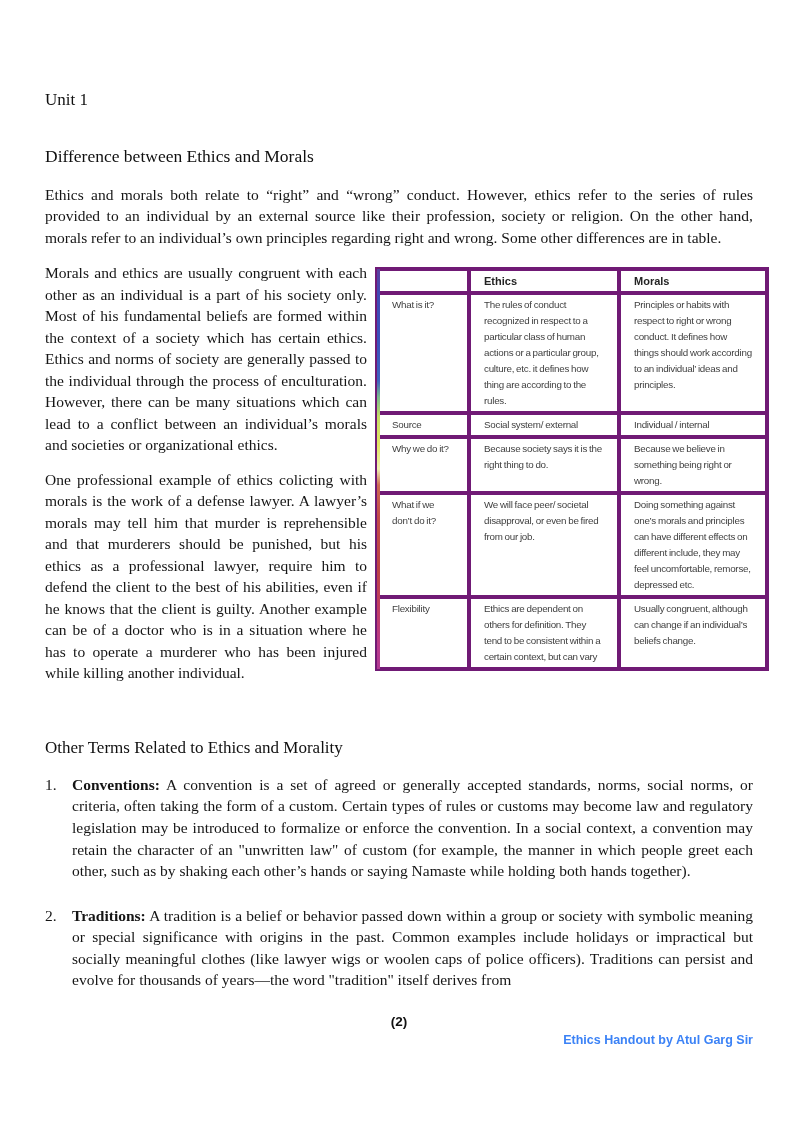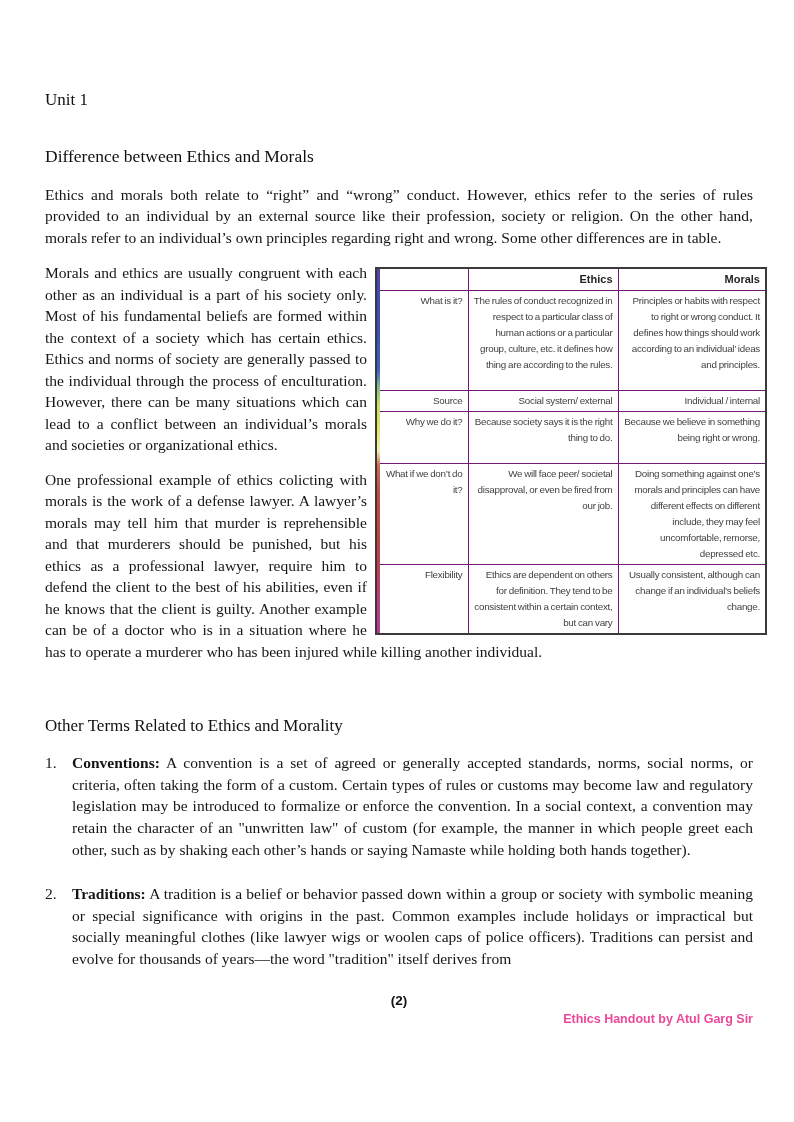--- a/index.html
+++ b/index.html
@@ -19,21 +19,21 @@
   .wrap-section { margin-top:14px; font-size:15.5px; line-height:21.5px; }
   .wrap-section::after { content:""; display:block; clear:both; }
   .table-float { float:right; width:378px; margin:5px 0 0 8px; position:relative; }
   .cmp-table {
     width:378px; border-collapse:collapse; table-layout:fixed;
     font-family:"Liberation Sans","DejaVu Sans",sans-serif;
     font-size:9.8px; line-height:16px; color:#3f3f3f;
     letter-spacing:-0.25px; word-spacing:-0.5px;
     border:2px solid #3a3a3a; background:#ffffff;
   }
-  .cmp-table th, .cmp-table td { border:1px solid #701a75; vertical-align:top; padding:2px 5px; text-align:right; font-weight:400; }
+  .cmp-table th, .cmp-table td { border:4px solid #701a75; vertical-align:top; padding:2px 13px; text-align:left; font-weight:400; }
   .cmp-table thead th { font-size:11px; font-weight:700; color:#242424; letter-spacing:0; word-spacing:0; height:22px; }
   .col1 { width:92px; } .col2 { width:150px; } .col3 { width:148px; }
   tr.r0 { height:100px; } tr.r1 { height:20px; } tr.r2 { height:52px; } tr.r3 { height:100px; } tr.r4 { height:68px; }
   .rainbow-strip {
     position:absolute; left:2px; top:2px; bottom:2px; width:3px; z-index:2;
     background:linear-gradient(180deg,
       #5b3f9e 0%, #4149b4 6%, #3a50bc 18%, #3f63c0 28%,
       #79b98d 32%, #c6dc67 37%, #e3e565 44%, #eff0b0 50%,
       #cc6a52 54%, #c24a48 62%, #bc4343 75%, #c03d62 85%,
       #b93b8d 95%, #b03a93 100%);
@@ -45,21 +45,21 @@
   .term-item { display:flex; margin-bottom:23px; font-size:15.5px; line-height:21.6px; }
   .term-num { width:27px; flex:none; }
   .term-body { flex:1; text-align:justify; }
   .term-label { font-weight:700; }
   .footer-pagenum {
     margin-top:17px; text-align:center; font-weight:700; font-size:13.5px;
     font-family:"Liberation Sans","DejaVu Sans",sans-serif; color:#111;
   }
   .footer-credit {
     margin-top:4px; text-align:right; font-weight:700; font-size:12.5px;
-    font-family:"Liberation Sans","DejaVu Sans",sans-serif; color:#ec4899;
+    font-family:"Liberation Sans","DejaVu Sans",sans-serif; color:#3b82f6;
   }
 </style>
 </head>
 <body>
 
 <div class="page">
 
   <h1 class="heading">Unit 1</h1>
 
   <h2 class="heading main-heading">Difference between Ethics and Morals</h2>
@@ -95,21 +95,21 @@
             <td>Because we believe in something being right or wrong.</td>
           </tr>
           <tr class="r3">
             <td>What if we don’t do it?</td>
             <td>We will face peer/ societal disapproval, or even be fired from our job.</td>
             <td>Doing something against one’s morals and principles can have different effects on different include, they may feel uncomfortable, remorse, depressed etc.</td>
           </tr>
           <tr class="r4">
             <td>Flexibility</td>
             <td>Ethics are dependent on others for definition. They tend to be consistent within a certain context, but can vary</td>
-            <td>Usually consistent, although can change if an individual’s beliefs change.</td>
+            <td>Usually congruent, although can change if an individual’s beliefs change.</td>
           </tr>
         </tbody>
       </table>
     </div>
 
     <p class="body-par">Morals and ethics are usually congruent with each other as an individual is a part of his society only. Most of his fundamental beliefs are formed within the context of a society which has certain ethics. Ethics and norms of society are generally passed to the individual through the process of enculturation. However, there can be many situations which can lead to a conflict between an individual’s morals and societies or organizational ethics.</p>
     <p class="body-par second">One professional example of ethics colicting with morals is the work of a defense lawyer. A lawyer’s morals may tell him that murder is reprehensible and that murderers should be punished, but his ethics as a professional lawyer, require him to defend the client to the best of his abilities, even if he knows that the client is guilty. Another example can be of a doctor who is in a situation where he has to operate a murderer who has been injured while killing another individual.</p>
 
   </div>
 

